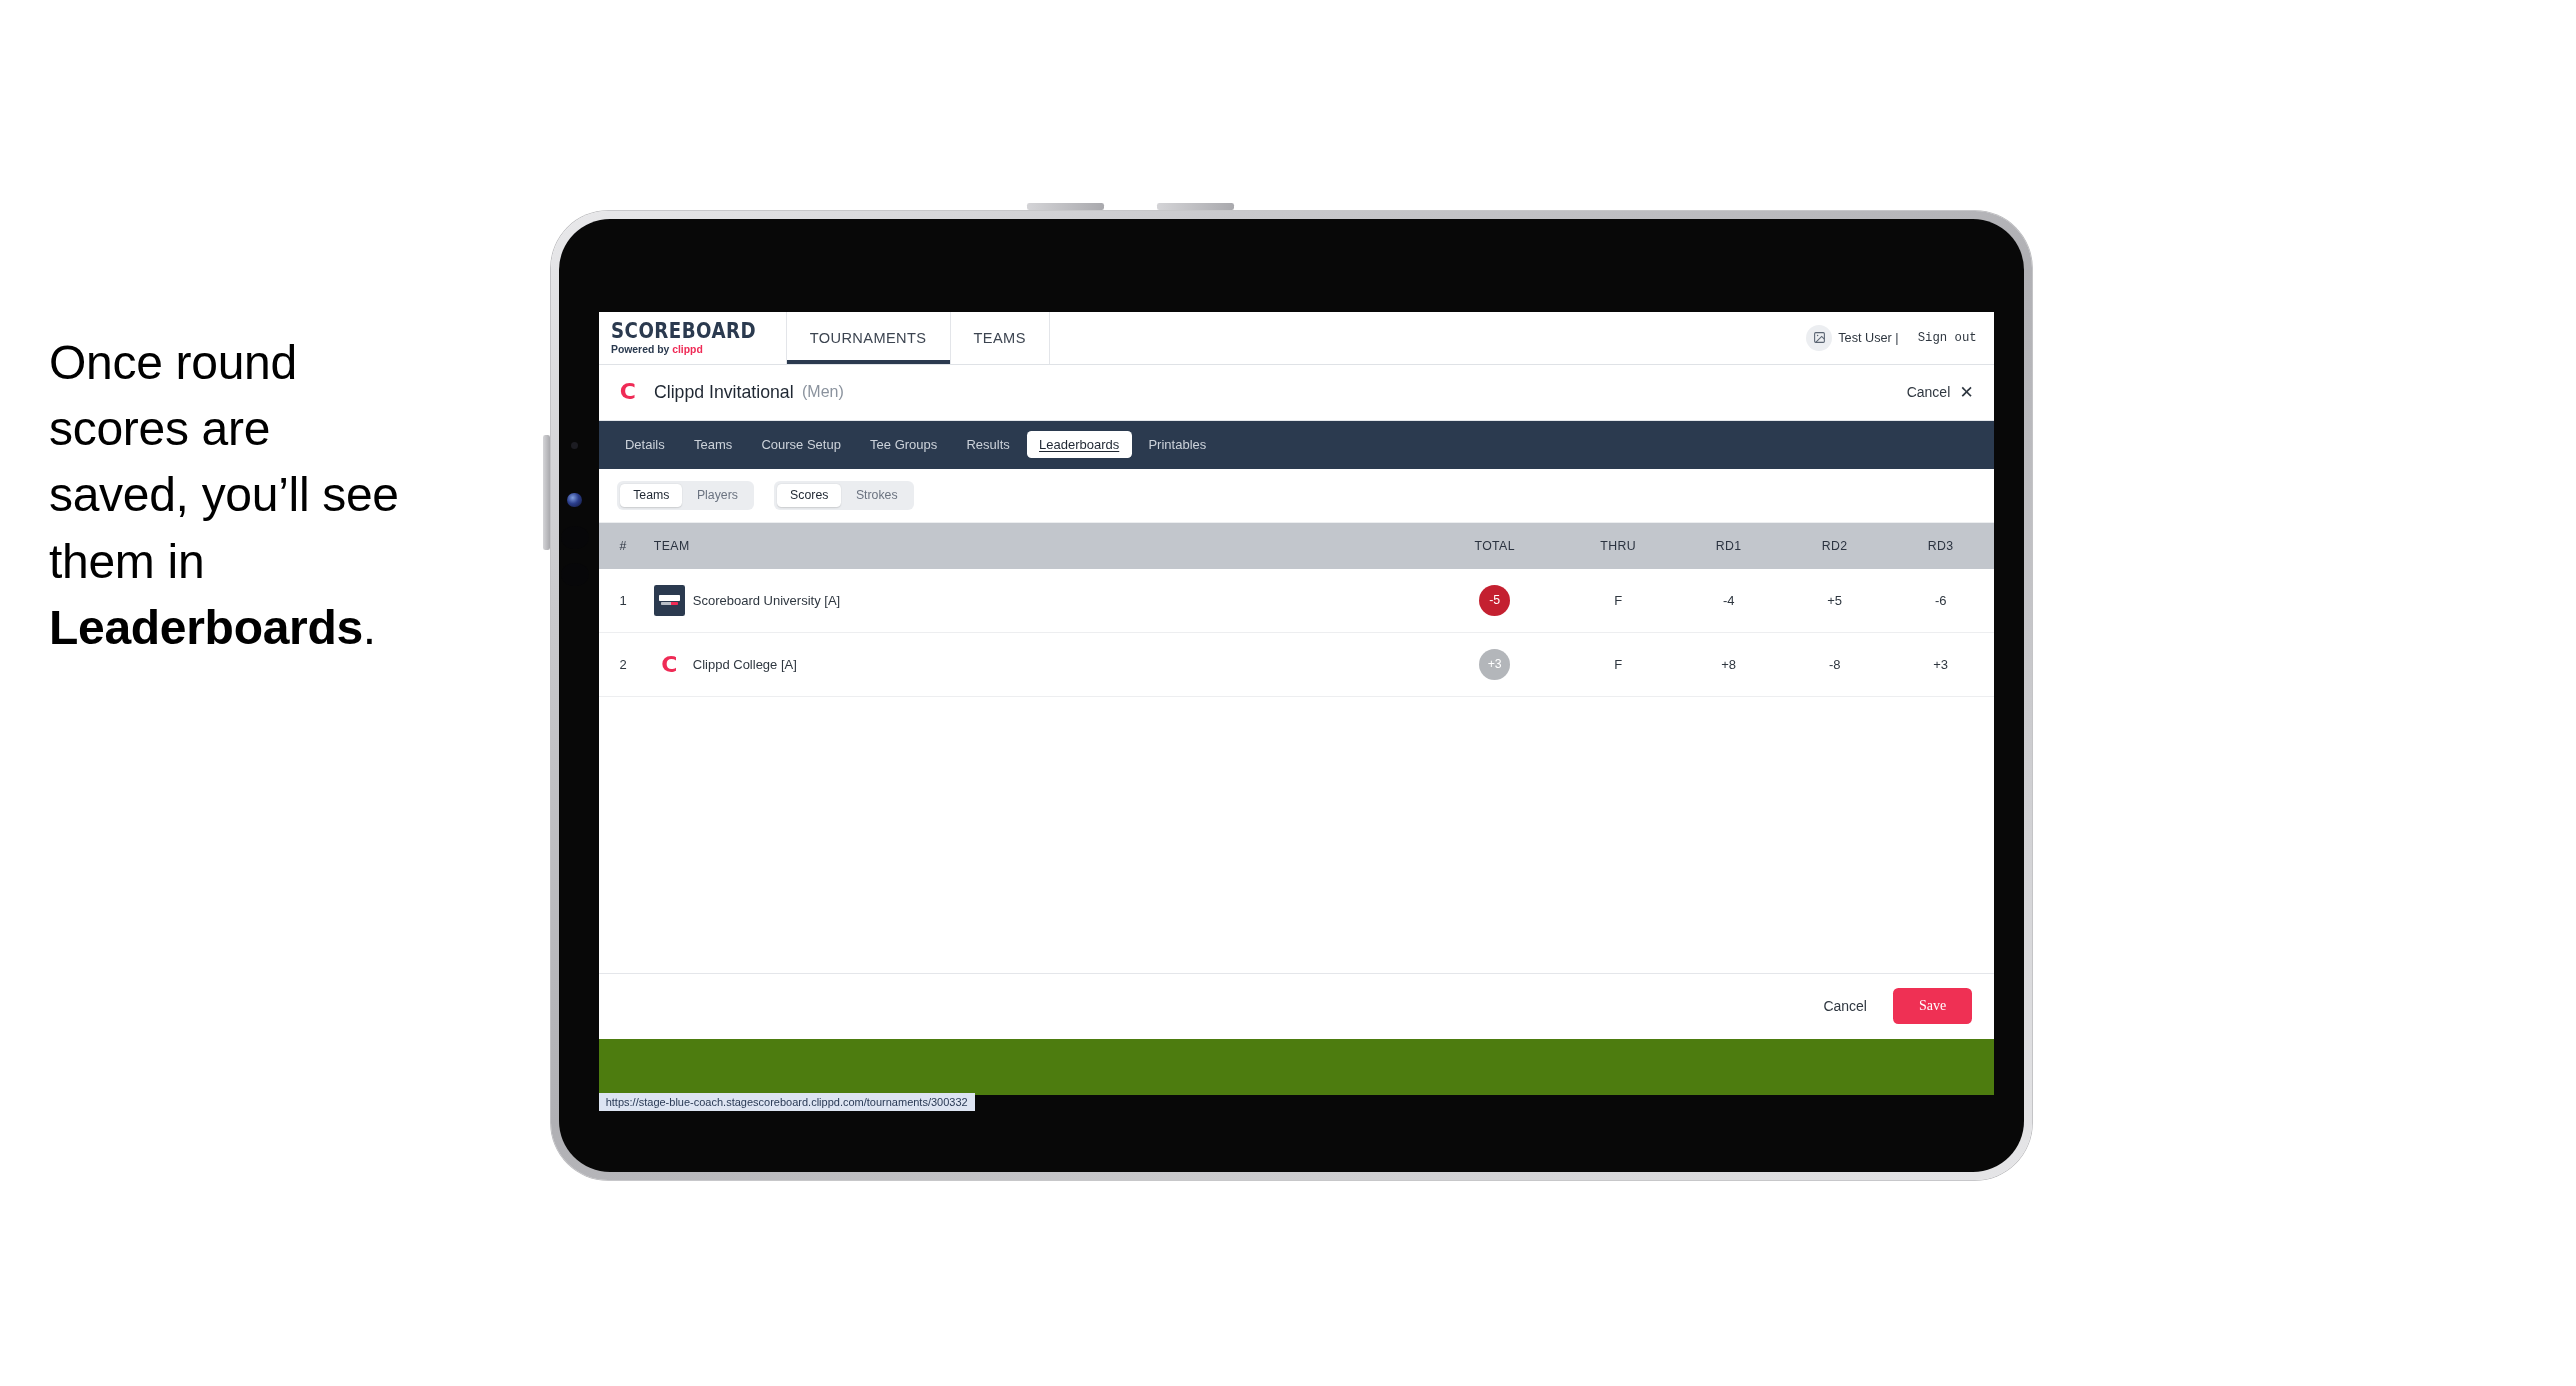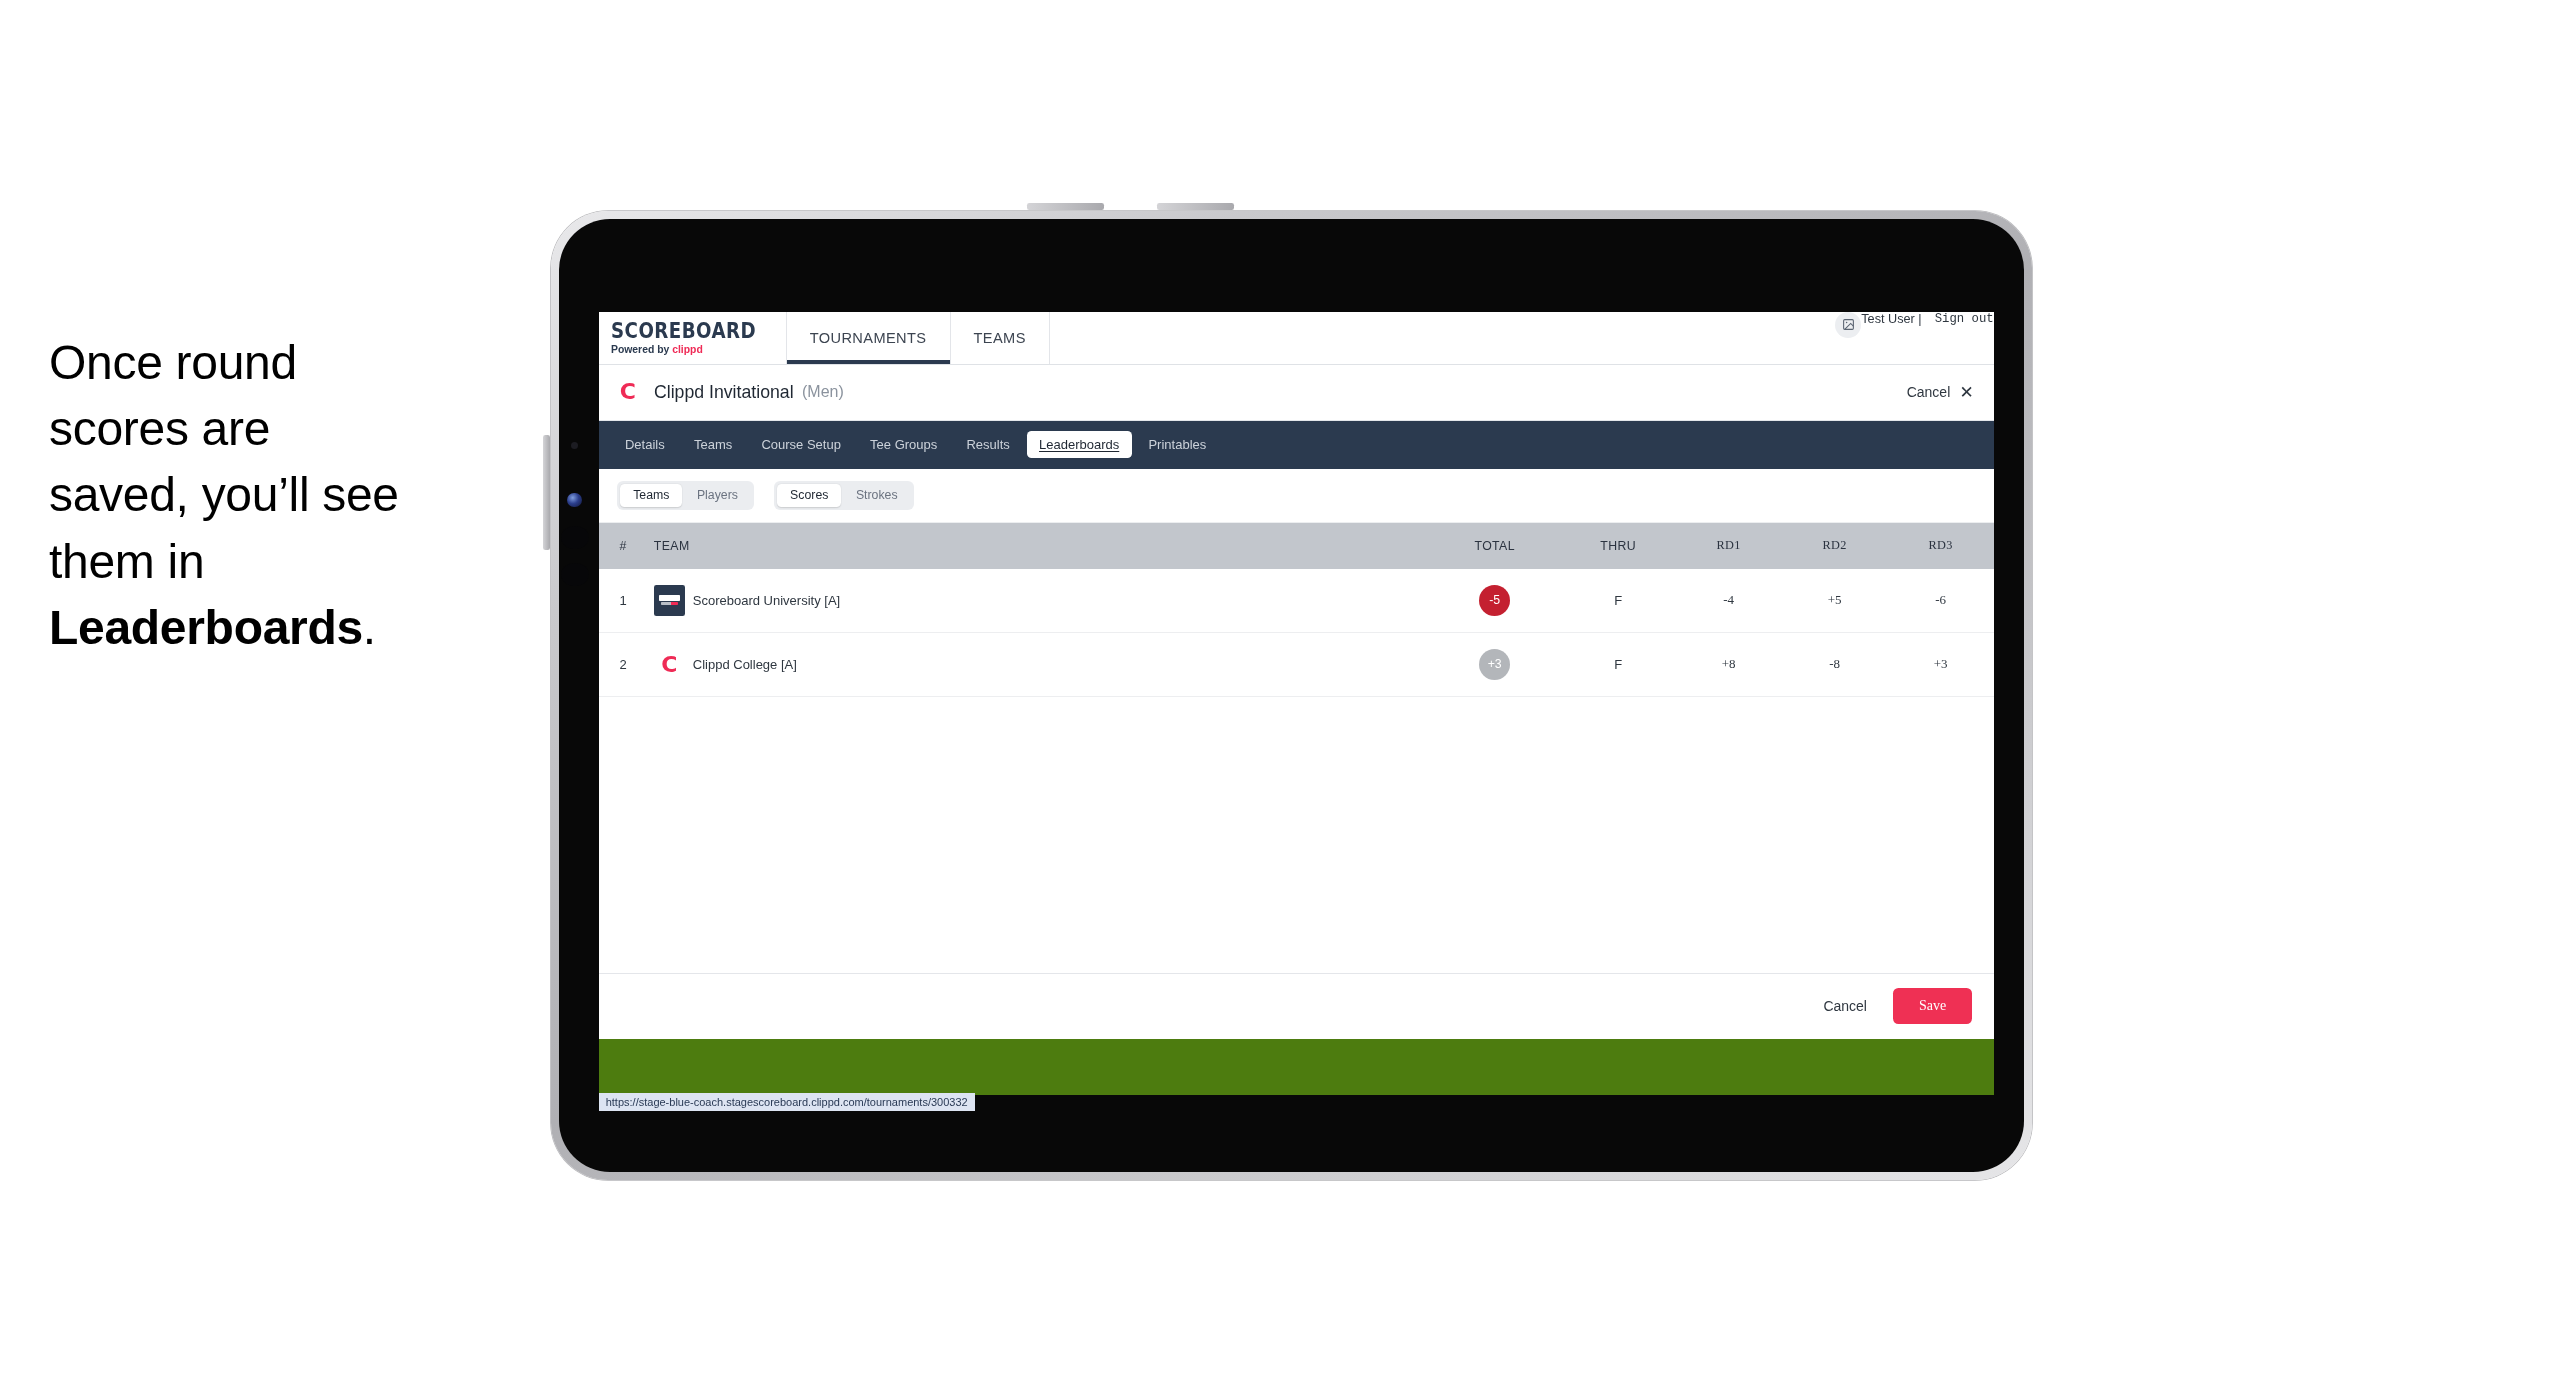--- a/index.html
+++ b/index.html
@@ -123,21 +123,22 @@
     cursor: pointer;
   }
   .nav-tab.active::after {
     content: "";
     position: absolute; left: 0; right: 0; bottom: 0;
     height: 3.8px; background: #2b3a4f;
   }
 
   #header-right {
     margin-left: auto;
-    display: flex; gap: 0;
+    display: flex; align-items: center; gap: 6px;
+    padding-right: 17px;
   }
   #avatar {
     width: 26px; height: 26px; border-radius: 50%;
     background: #eceef1;
     display: flex; align-items: center; justify-content: center;
   }
   #avatar svg { width: 13px; height: 13px; }
   #user-name { font-size: 12.7px; color: #2f3740; }
   #sign-out  { font-size: 12.3px; color: #2f3740; cursor: pointer; margin-left: 13px; font-family: Liberation Mono, monospace; }
 
@@ -239,21 +240,21 @@
     height: 64px;
     border-bottom: 0.8px solid #edeef0;
     background: #ffffff;
     font-size: 13px;
     color: #2f3740;
   }
   .c-rank  { width: 49px;  text-align: center; flex: none; }
   .c-team  { flex: 1 1 auto; display: flex; align-items: center; padding-left: 6.1px; }
   .c-total { width: 132px; text-align: center; flex: none; }
   .c-thru  { width: 115px; text-align: center; flex: none; }
-  .c-rd    { width: 106px; text-align: center; flex: none; font-family: Liberation Serif, serif; }
+  .c-rd    { width: 106px; text-align: center; flex: none; }
   #table-head .c-team { padding-left: 6.1px; }
 
   .team-logo-box {
     width: 31px; height: 31px;
     border-radius: 2.3px;
     display: flex; align-items: center; justify-content: center;
     flex: none;
     overflow: hidden;
   }
   .team-logo-box.navy { background: #2b3a4f; }

